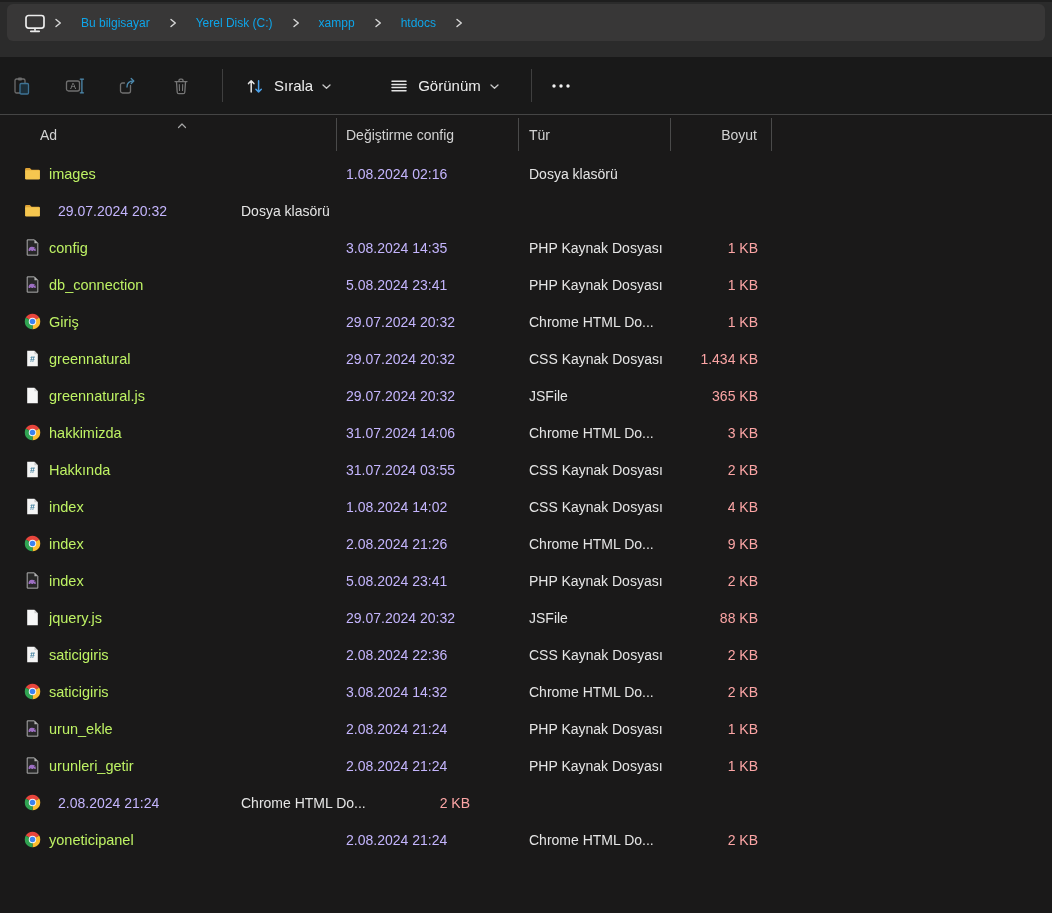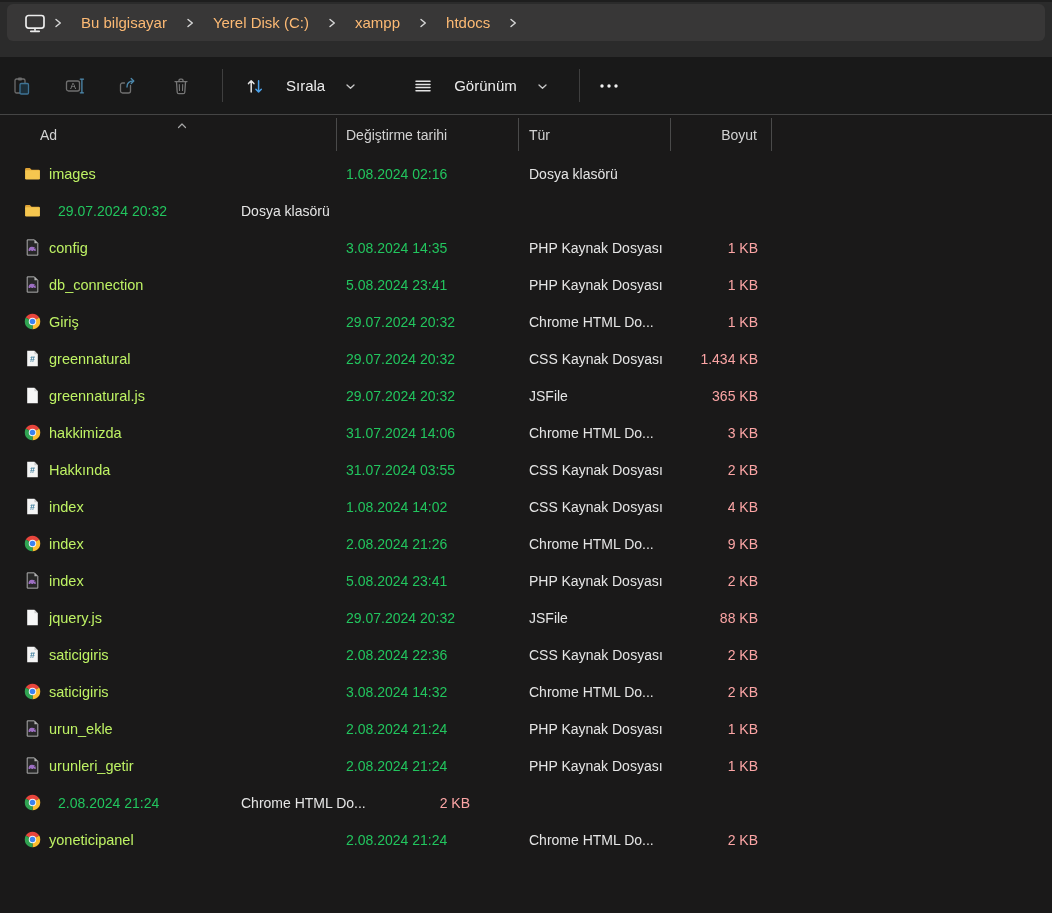--- a/index.html
+++ b/index.html
@@ -14,35 +14,35 @@
   .topbar {
     height:57px; background:#2b2b2b; border-top:2px solid #1e1e1e;
   }
   .addressbar {
     margin:2px 7px 0 7px; height:37px; background:#383737; border-radius:6px;
     display:flex; align-items:center; padding:0 10px;
   }
   .device-icon { width:22px; height:22px; margin-left:7px; display:flex; align-items:center; }
   .crumb-chevron { margin:0 7px; display:flex; align-items:center; padding-top:1px; }
   .crumb {
-    font-size:15px; color:#fdba74; padding:5px 11px; border-radius:4px; cursor:default;
+    font-size:12px; color:#0ea5e9; padding:5px 11px; border-radius:4px; cursor:default;
     white-space:nowrap;
   }
   
   .toolbar {
     height:58px; background:#191919; border-bottom:1px solid #454545;
     display:flex; align-items:center; padding-left:2px;
   }
   .tool-btn {
     width:40px; height:40px; margin-right:13px; border-radius:5px;
     display:flex; align-items:center; justify-content:center;
   }
   .tool-sep { width:1px; height:33px; background:#3f3f3f; margin:0 12px 0 8px; }
   .drop-btn {
-    display:flex; align-items:center; gap:21px; padding:0 10px; height:40px; border-radius:5px;
+    display:flex; align-items:center; gap:9px; padding:0 10px; height:40px; border-radius:5px;
     font-size:15px; color:#ededed;
   }
   .drop-btn.view { margin-left:38px; }
   .tool-sep.right { margin:0 0 0 22px; }
   .more-btn { width:42px; height:40px; display:flex; align-items:center; justify-content:center; margin-left:8px; }
   
   .list-header {
     height:36px; display:flex; align-items:flex-end; position:relative;
   }
   .hcell { height:33px; display:flex; align-items:center; font-size:14px; color:#d2d2d2; border-right:1px solid #4a4a4a; }
@@ -50,21 +50,21 @@
   .hcell.date { width:182px; padding-left:9px; }
   .hcell.type { width:152px; padding-left:10px; }
   .hcell.size { width:101px; justify-content:flex-end; padding-right:14px; }
   .sort-caret { position:absolute; left:176px; top:0px; }
   
   .file-list { padding-top:4px; }
   .file-row { height:37px; display:flex; align-items:center; cursor:default; }
   .cell-icon { width:17px; height:17px; margin-left:24px; margin-right:8px; flex:0 0 17px; display:flex; align-items:center; }
   .cell { font-size:14px; white-space:nowrap; overflow:hidden; }
   .cell.name { width:288px; color:#bef264; font-size:14.5px; }
-  .cell.date { width:182px; padding-left:9px; color:#22c55e; }
+  .cell.date { width:182px; padding-left:9px; color:#c4b5fd; }
   .cell.type { width:152px; padding-left:10px; color:#e5e5e5; }
   .cell.size { width:101px; text-align:right; padding-right:14px; color:#fca5a5; }
 </style>
 </head>
 <body>
 
 <div class="topbar">
   <div class="addressbar">
     <span class="device-icon">
       <svg width="22" height="22" viewBox="0 0 22 22">
@@ -180,21 +180,21 @@
 <div class="list-header">
   <span class="sort-caret">
     <svg width="12" height="7" viewBox="0 0 12 7">
         <path d="M2.5,5.5 L6,2 L9.5,5.5" stroke="#a8a8a8" stroke-width="1.2" fill="none" stroke-linecap="round" stroke-linejoin="round"></path>
       </svg>
   </span>
   <div class="hcell name">
       <span>Ad</span>
     </div>
   <div class="hcell date">
-      <span>Değiştirme tarihi</span>
+      <span>Değiştirme config</span>
     </div>
   <div class="hcell type">
       <span>Tür</span>
     </div>
   <div class="hcell size">
       <span>Boyut</span>
     </div>
 </div>
 
 <div class="file-list">

